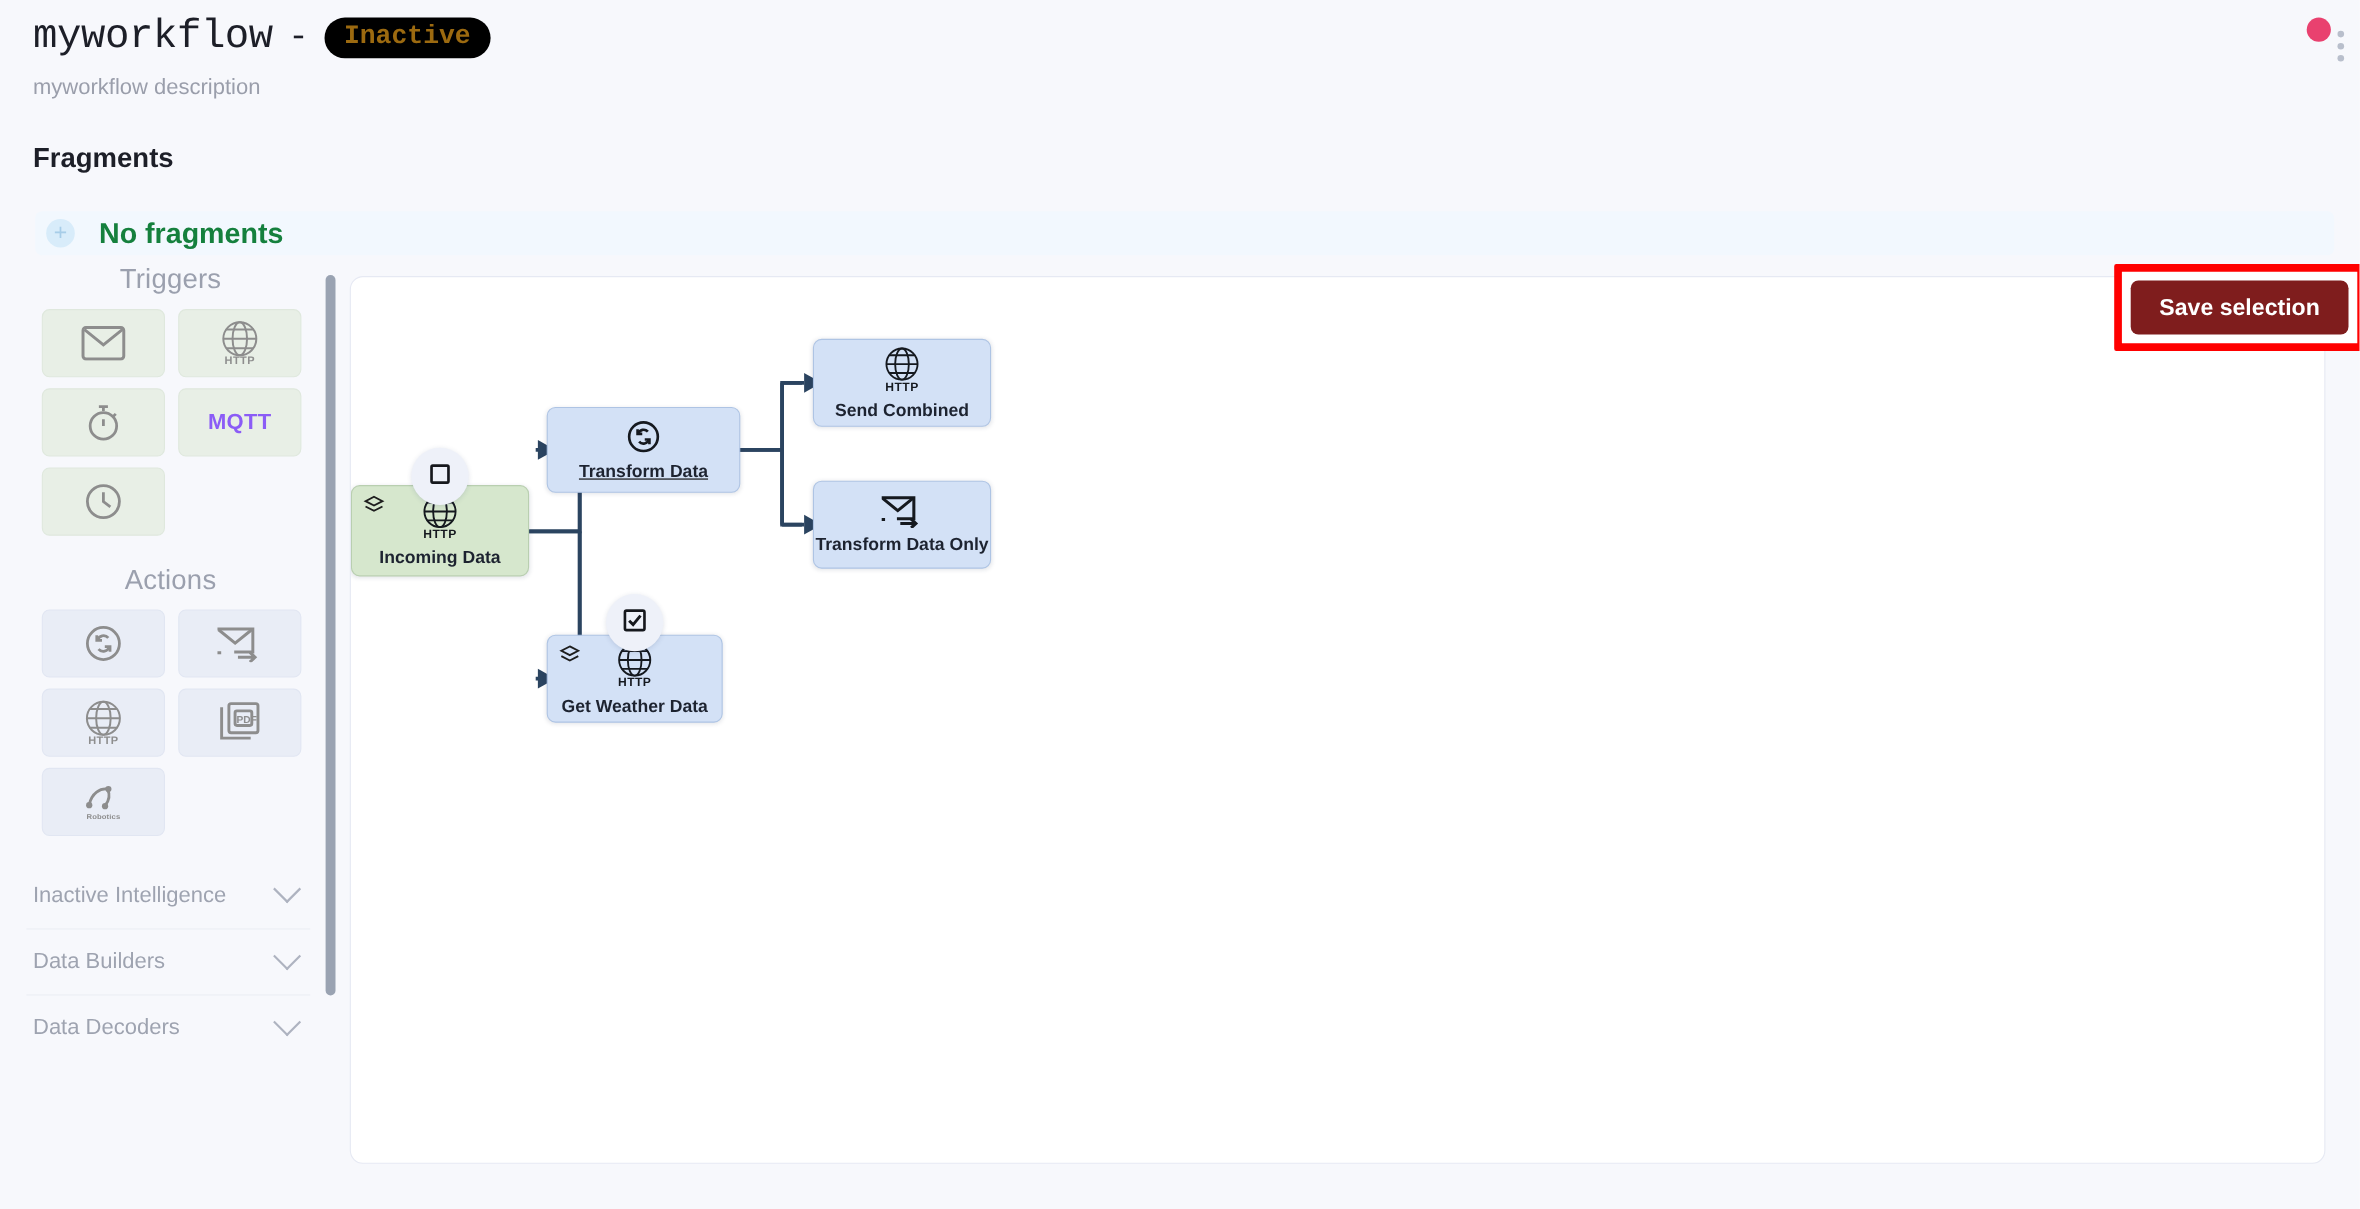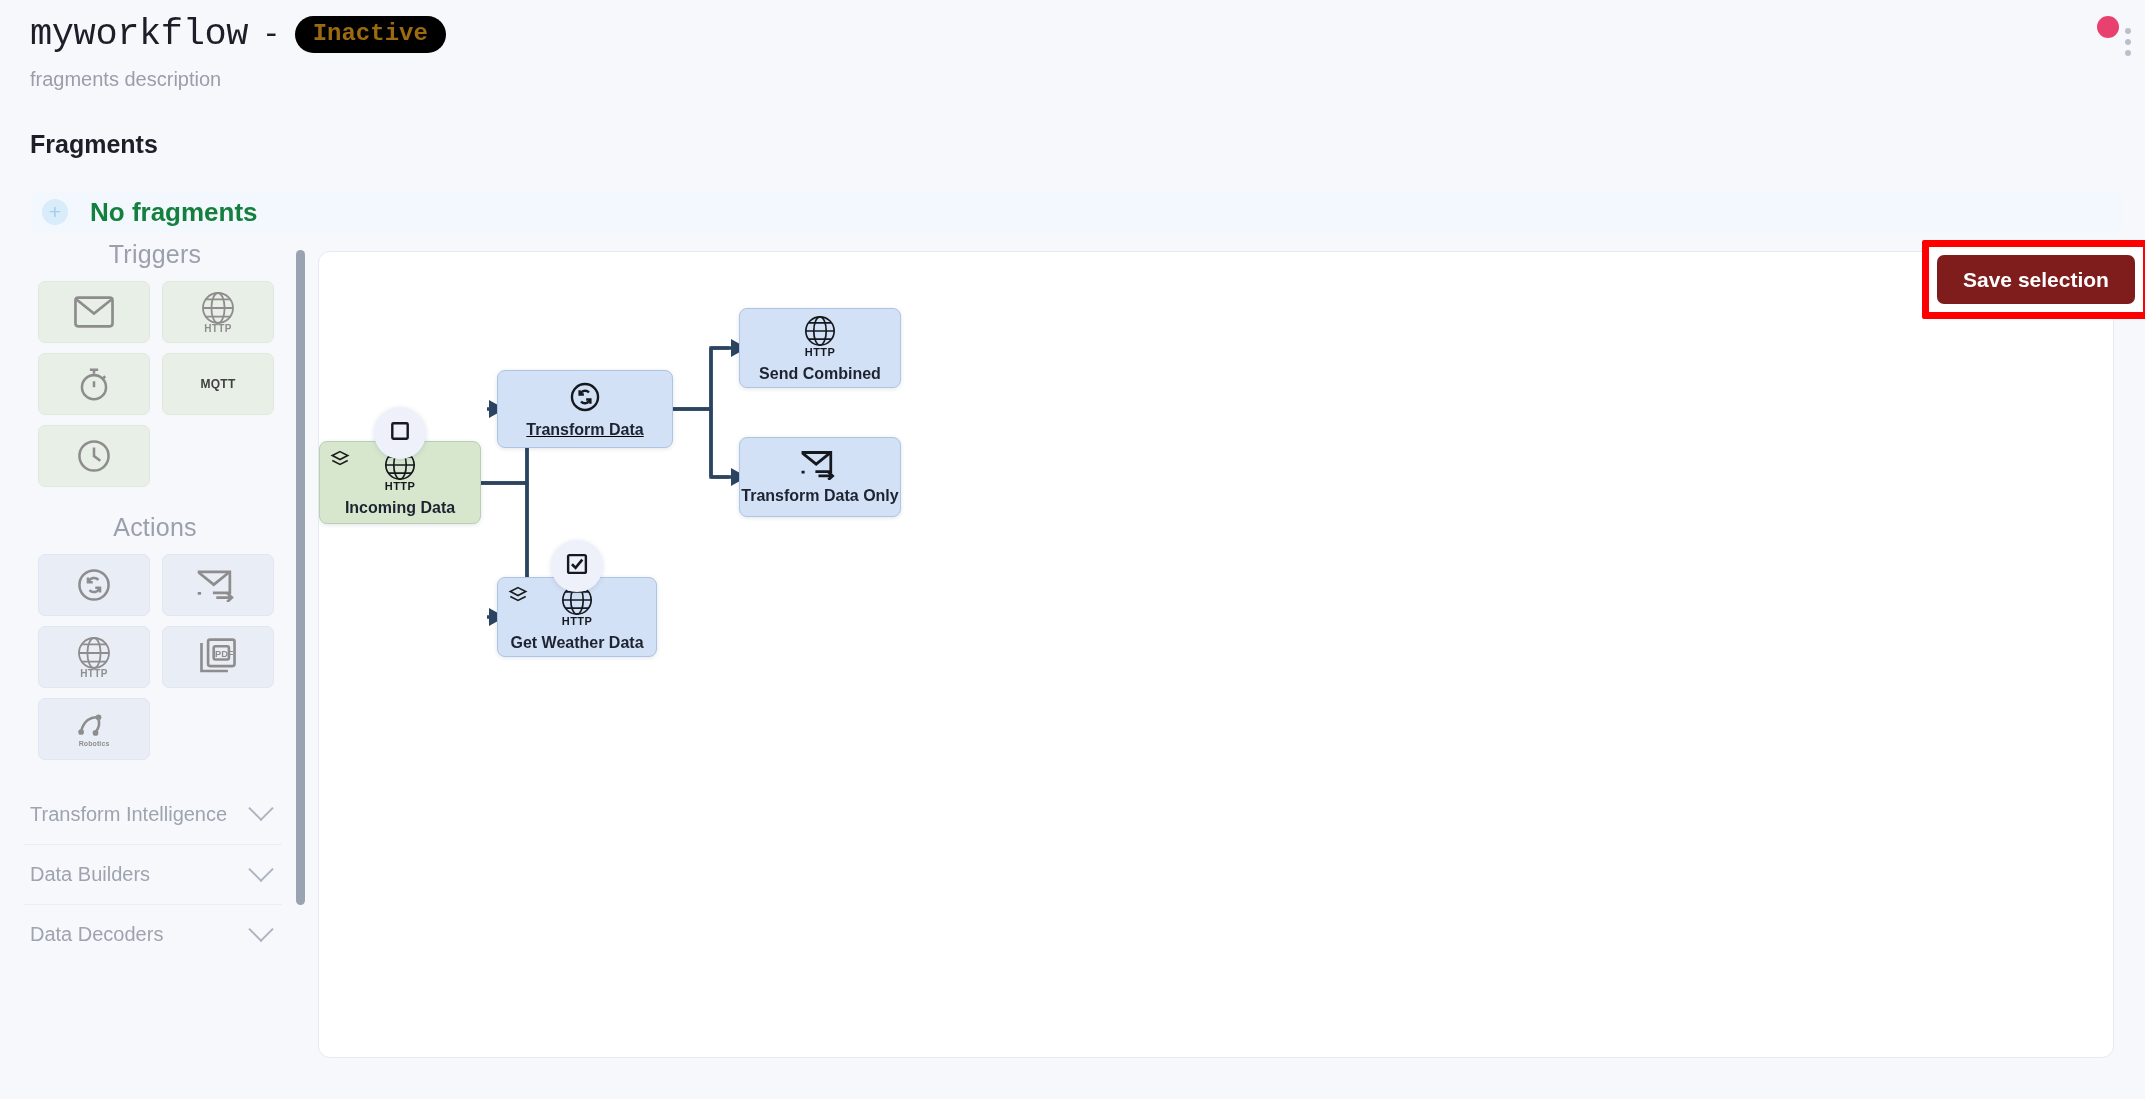--- a/index.html
+++ b/index.html
@@ -66,21 +66,21 @@
     cursor: pointer;
   }
   .pal-tile.trig { background: #e8efe6; border: 1px solid #dfe8dd; }
   .pal-tile.act  { background: #e9edf6; border: 1px solid #e1e6f2; }
   .pal-tile svg { display: block; }
   .pal-sub {
     font-size: 10px; font-weight: 700; color: #8e8e8e; letter-spacing: 0.4px;
     margin-top: -3px;
   }
   .pal-sub.tiny { font-size: 7px; letter-spacing: 0.1px; margin-top: -1px; transform: scaleY(0.92); }
-  .mqtt-txt { font-size: 12px; font-weight: 700; color: #404040; letter-spacing: 0.3px; }
+  .mqtt-txt { font-size: 20px; font-weight: 700; color: #8b5cf6; letter-spacing: 0.3px; }
   .spacer-20 { height: 26px; }
 
   .accordions { margin-top: 24px; padding-left: 4px; width: 262px; }
   .acc-row {
     display: flex; align-items: center; justify-content: space-between;
     height: 60px; padding: 0 12px 0 6px; cursor: pointer;
     border-top: 1px solid #eceef4;
   }
   .acc-row:first-child { border-top: none; }
   .acc-label { font-size: 20px; color: #9ea3b0; font-weight: 400; }
@@ -135,21 +135,21 @@
 <body>
 
 <div id="app">
 
   <div class="hdr">
     <div class="hdr-row">
       <span class="wf-title">myworkflow</span>
       <span class="wf-dash">-</span>
       <span class="badge-inactive">Inactive</span>
     </div>
-    <div class="wf-desc">fragments description</div>
+    <div class="wf-desc">myworkflow description</div>
   </div>
 
   <div class="frag-title">Fragments</div>
 
   <div class="frag-row">
     <span class="frag-plus">+</span>
     <span class="frag-label">No fragments</span>
   </div>
 
   <div class="tr-wrap">
@@ -266,21 +266,21 @@
             <circle cx="15" cy="4.2" r="1.9" fill="#8d8d8d" stroke="none"></circle>
             <circle cx="13" cy="14.6" r="1.9" fill="#8d8d8d" stroke="none"></circle>
           </svg>
         </span>
         <span class="pal-sub tiny">Robotics</span>
       </div>
     </div>
 
     <div class="accordions">
       <div class="acc-row">
-        <span class="acc-label">Transform Intelligence</span>
+        <span class="acc-label">Inactive Intelligence</span>
         <span class="chev"></span>
       </div>
       <div class="acc-row">
         <span class="acc-label">Data Builders</span>
         <span class="chev"></span>
       </div>
       <div class="acc-row">
         <span class="acc-label">Data Decoders</span>
         <span class="chev"></span>
       </div>

